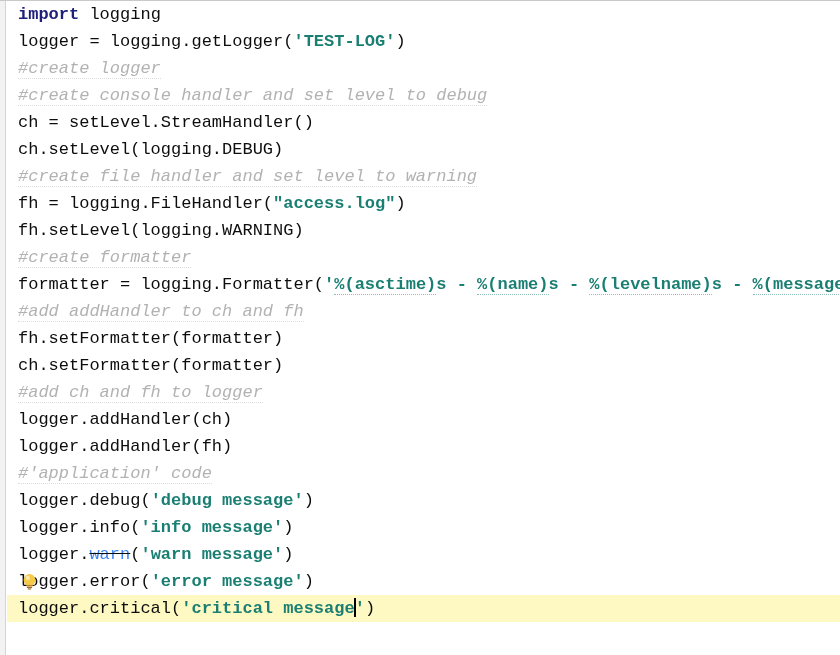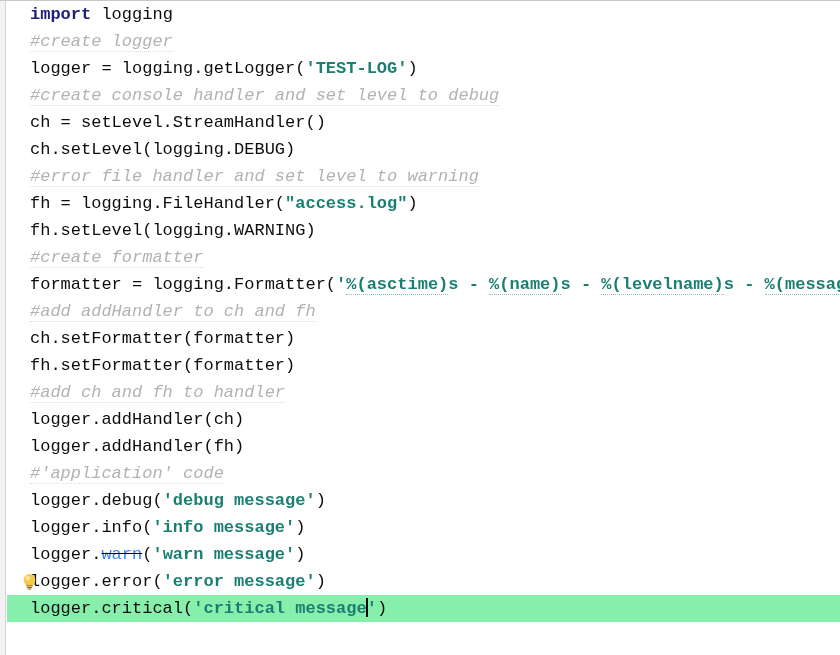--- a/index.html
+++ b/index.html
@@ -42,28 +42,28 @@
     right: 0;
     height: 655px;
   }
 
   .code-line {
     position: relative;
     height: 27px;
     line-height: 27px;
     white-space: pre;
     font-size: 17px;
-    padding-left: 23px;
+    padding-left: 11px;
     box-sizing: border-box;
     letter-spacing: 0px;
     color: #101010;
   }
 
   .code-line.current {
-    background: #86efac;
+    background: #fef9c3;
   }
 
   
   .tok-plain    { color: #0d0d0d; }
   .tok-keyword  { color: #20207a; font-weight: bold; }
   .tok-comment  { color: #b2b2b2; font-style: italic; }
   .tok-string   { color: #1a7f72; font-weight: bold; }
   .tok-deprecated {
     color: #3b82f6;
     text-decoration: line-through;
@@ -103,34 +103,34 @@
 </style>
 </head>
 <body>
 
 <div id="editor">
 
   <div id="gutter"></div>
 
   <div id="code-area">
       <div class="code-line"><span class="tok-keyword">import</span><span class="tok-plain"> logging</span></div>
+      <div class="code-line"><span class="tok-plain">logger = logging.getLogger(</span><span class="tok-string">'TEST-LOG'</span><span class="tok-plain">)</span></div>
       <div class="code-line"><span class="tok-comment">#create logger</span></div>
-      <div class="code-line"><span class="tok-plain">logger = logging.getLogger(</span><span class="tok-string">'TEST-LOG'</span><span class="tok-plain">)</span></div>
       <div class="code-line"><span class="tok-comment">#create console handler and set level to debug</span></div>
       <div class="code-line"><span class="tok-plain">ch = setLevel.StreamHandler()</span></div>
       <div class="code-line"><span class="tok-plain">ch.setLevel(logging.DEBUG)</span></div>
-      <div class="code-line"><span class="tok-comment">#error file handler and set level to warning</span></div>
+      <div class="code-line"><span class="tok-comment">#create file handler and set level to warning</span></div>
       <div class="code-line"><span class="tok-plain">fh = logging.FileHandler(</span><span class="tok-string">"access.log"</span><span class="tok-plain">)</span></div>
       <div class="code-line"><span class="tok-plain">fh.setLevel(logging.WARNING)</span></div>
       <div class="code-line"><span class="tok-comment">#create formatter</span></div>
       <div class="code-line"><span class="tok-plain">formatter = logging.Formatter(</span><span class="tok-string">'</span><span class="tok-fmt">%(asctime)</span><span class="tok-string">s - </span><span class="tok-fmt">%(name)</span><span class="tok-string">s - </span><span class="tok-fmt">%(levelname)</span><span class="tok-string">s - </span><span class="tok-fmt">%(message)</span></div>
       <div class="code-line"><span class="tok-comment">#add addHandler to ch and fh</span></div>
+      <div class="code-line"><span class="tok-plain">fh.setFormatter(formatter)</span></div>
       <div class="code-line"><span class="tok-plain">ch.setFormatter(formatter)</span></div>
-      <div class="code-line"><span class="tok-plain">fh.setFormatter(formatter)</span></div>
-      <div class="code-line"><span class="tok-comment">#add ch and fh to handler</span></div>
+      <div class="code-line"><span class="tok-comment">#add ch and fh to logger</span></div>
       <div class="code-line"><span class="tok-plain">logger.addHandler(ch)</span></div>
       <div class="code-line"><span class="tok-plain">logger.addHandler(fh)</span></div>
       <div class="code-line"><span class="tok-comment">#'application' code</span></div>
       <div class="code-line"><span class="tok-plain">logger.debug(</span><span class="tok-string">'debug message'</span><span class="tok-plain">)</span></div>
       <div class="code-line"><span class="tok-plain">logger.info(</span><span class="tok-string">'info message'</span><span class="tok-plain">)</span></div>
       <div class="code-line"><span class="tok-plain">logger.</span><span class="tok-deprecated">warn</span><span class="tok-plain">(</span><span class="tok-string">'warn message'</span><span class="tok-plain">)</span></div>
       <div class="code-line"><span class="bulb-icon"><svg viewBox="0 0 20 20" width="19" height="19">
             <ellipse cx="10" cy="8.4" rx="6.2" ry="6.4" fill="#f7c948"></ellipse>
             <ellipse cx="8.2" cy="6.3" rx="2.2" ry="2.4" fill="#fde9a8"></ellipse>
             <path d="M6.6 13.6 h6.8 v1.5 h-6.8 z" fill="#b9842a"></path>

